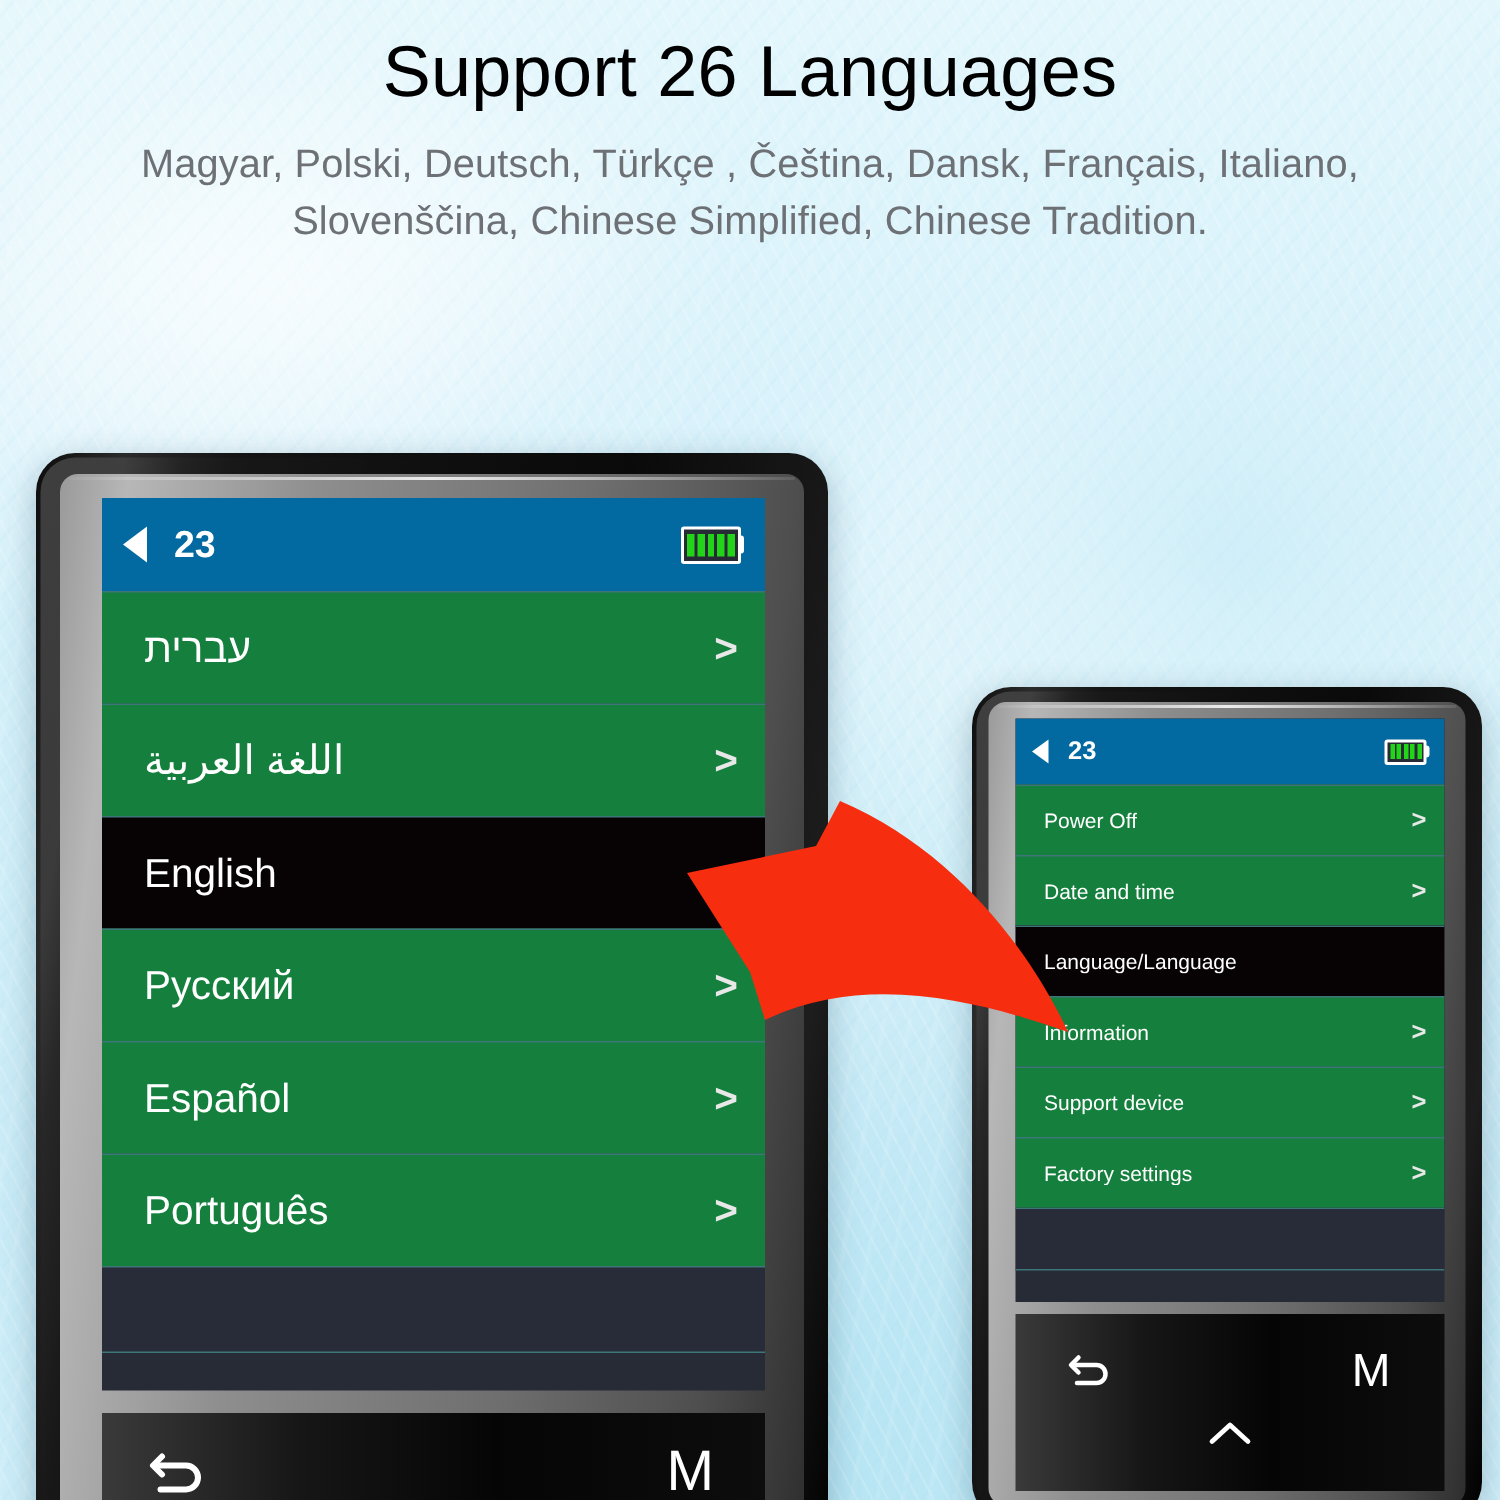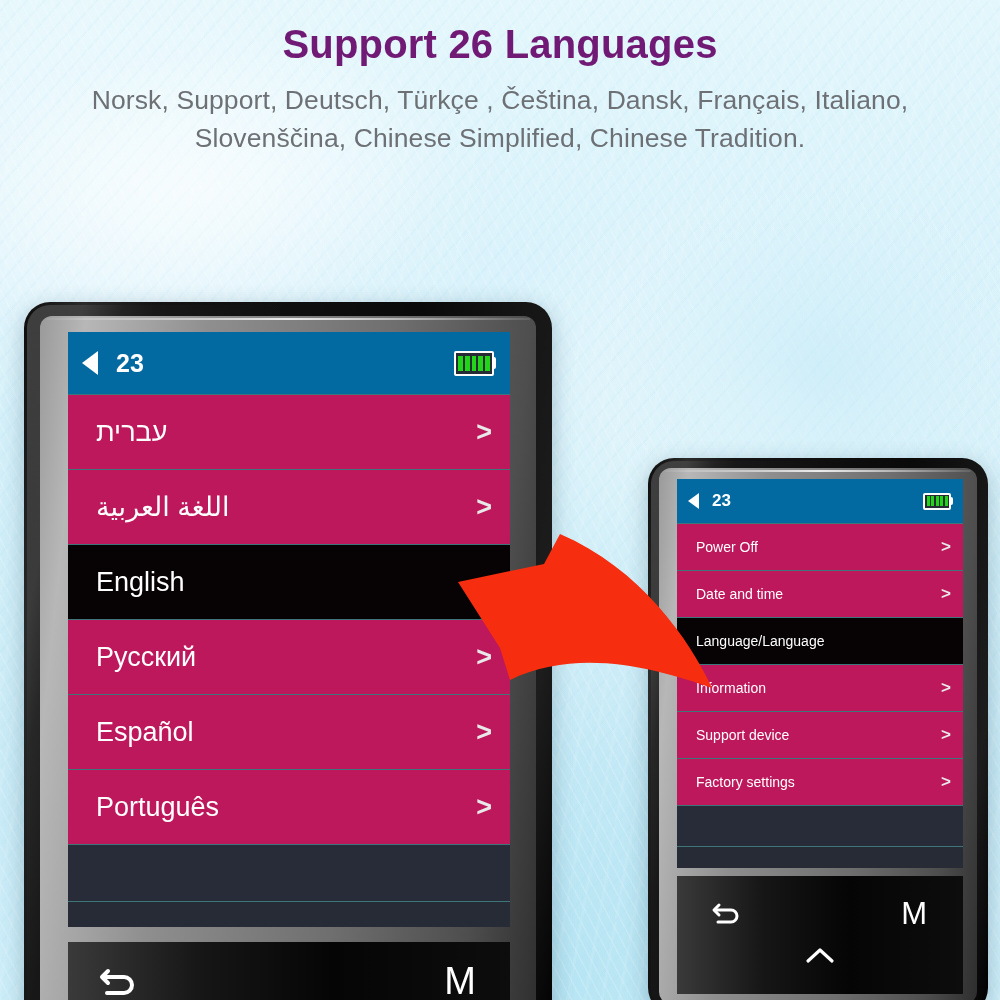--- a/index.html
+++ b/index.html
@@ -52,24 +52,24 @@
   #headings {
     position: absolute;
     left: 0; top: 0;
     width: 1000px;
     text-align: center;
     z-index: 5;
   }
   #title-text {
     margin: 0;
     padding-top: 22px;
-    font-size: 40px;
-    font-weight: 700;
+    font-size: 48px;
+    font-weight: 400;
     letter-spacing: 0.2px;
-    color: #701a75;
+    color: #000000;
     line-height: 1.12;
     font-family: "Liberation Sans", sans-serif;
   }
   #lang-paragraph {
     margin: 14px auto 0;
     width: 920px;
     font-size: 26.5px;
     line-height: 1.46;
     color: #6d7175;
     font-weight: 400;
@@ -168,21 +168,21 @@
   .batt-bar {
     background: #22d519;
   }
 
   .menu-list { display: block; }
   .menu-row {
     position: relative;
     display: flex;
     align-items: center;
     justify-content: space-between;
-    background: #be185d;
+    background: #15803d;
     border-top: 1px solid #3d7578;
     box-sizing: border-box;
   }
   .menu-row.selected {
     background: #070305;
     border-top-color: #3d7578;
   }
   .menu-row .row-label {
     color: #ffffff;
     white-space: nowrap;
@@ -311,21 +311,21 @@
 
 <div id="bg-root">
   <div id="bg-texture"></div>
   <div id="bg-wisp-a"></div>
   <div id="bg-wisp-b"></div>
 </div>
 
 <div id="headings">
   <h1 id="title-text">Support 26 Languages</h1>
   <div id="lang-paragraph">
-    <span class="lang-line">Norsk, Support, Deutsch, Türkçe , Čeština, Dansk, Français, Italiano,</span>
+    <span class="lang-line">Magyar, Polski, Deutsch, Türkçe , Čeština, Dansk, Français, Italiano,</span>
     <span class="lang-line">Slovenščina, Chinese Simplified, Chinese Tradition.</span>
   </div>
 </div>
 
 <div class="device" id="device-left">
   <div class="device-shell"></div>
   <div class="device-shell-gloss"></div>
   <div class="device-frame">
     <div class="device-frame-top-hl"></div>
   </div>

